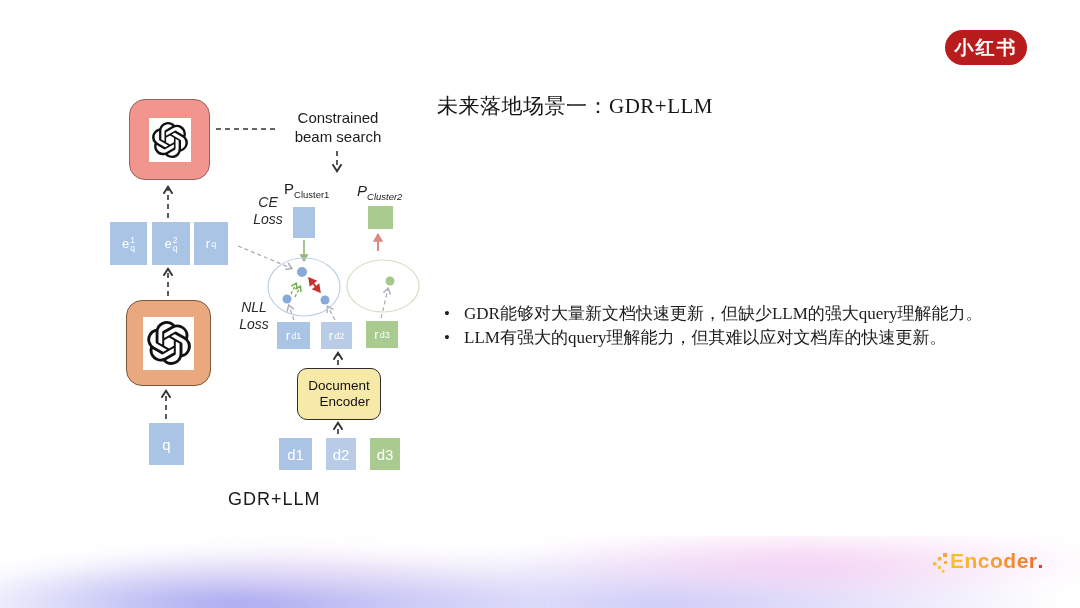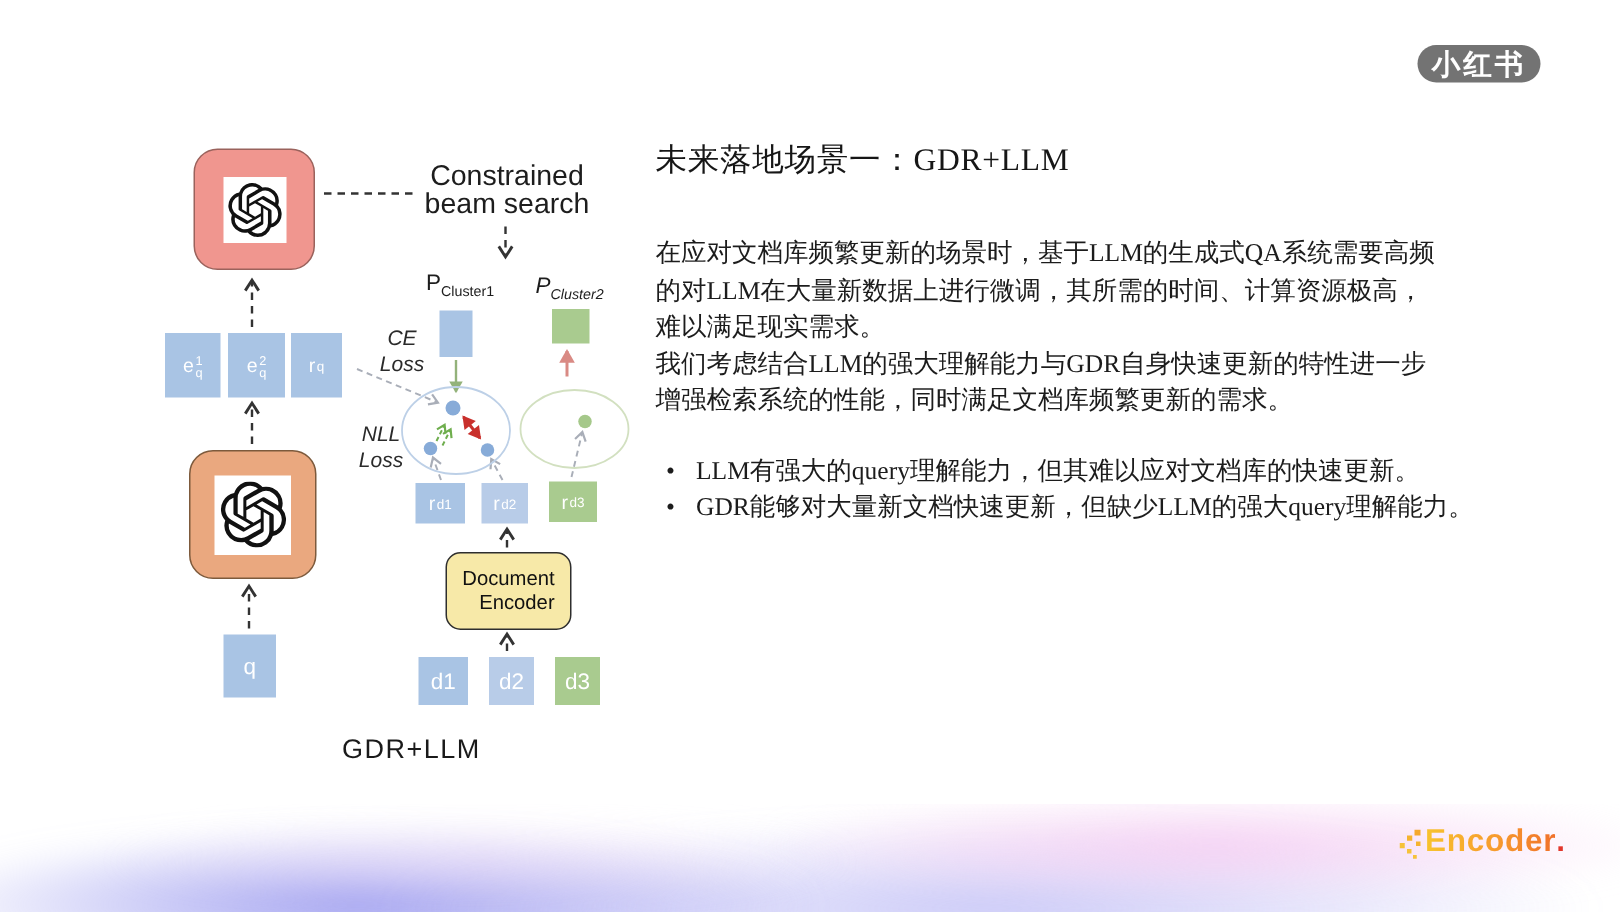--- a/index.html
+++ b/index.html
@@ -1,22 +1,22 @@
 <!DOCTYPE html>
 <html><head>
 <meta charset="utf-8">
 <style>
   html,body{margin:0;padding:0;background:#ffffff;}
   .slide{position:relative;width:1080px;height:608px;background:#ffffff;overflow:hidden;
          font-family:"Liberation Sans",sans-serif;}
   .cn{font-family:"Liberation Serif","DejaVu Serif",serif;}
 
   
-  .xhs{position:absolute;left:945px;top:30px;width:82px;height:25px;border-radius:18px;
-       background:#737373;color:#ffffff;display:flex;align-items:center;justify-content:center;
+  .xhs{position:absolute;left:945px;top:30px;width:82px;height:35px;border-radius:18px;
+       background:#b91c1c;color:#ffffff;display:flex;align-items:center;justify-content:center;
        font-size:19px;font-weight:bold;letter-spacing:2px;}
 
   
   .overlay{position:absolute;left:0;top:0;pointer-events:none;}
   .dashk{stroke:#333333;stroke-width:1.6;stroke-dasharray:5,4;fill:none;}
   .dashg{stroke:#a9aeb8;stroke-width:1.3;stroke-dasharray:4,3;fill:none;}
 
   
   .bx{position:absolute;display:flex;align-items:center;justify-content:center;color:#ffffff;}
   .blue{background:#a9c4e4;}
@@ -24,24 +24,24 @@
   .greenbx{background:#a9cb8f;}
 
   .obox{position:absolute;border-radius:16px;display:flex;align-items:center;justify-content:center;box-sizing:border-box;}
   .obox.red{left:129px;top:99px;width:81px;height:81px;background:#f0968f;border:1.5px solid #9a625c;}
   .obox.orange{left:126px;top:300px;width:85px;height:86px;background:#eaa87f;border:1.5px solid #7d5a3c;}
   .owhite{background:#ffffff;display:flex;align-items:center;justify-content:center;}
   .red .owhite{width:42px;height:44px;}
   .orange .owhite{width:51px;height:53px;}
 
   .beam{position:absolute;left:283px;top:108px;width:110px;text-align:center;
-        font-size:19px;line-height:19px;color:#1d1d1d;}
+        font-size:15px;line-height:19px;color:#1d1d1d;}
   .loss{position:absolute;font-style:italic;font-size:14px;line-height:17px;color:#2a2a2a;text-align:center;}
-  #ce-loss{left:250px;top:217px;width:36px;}
-  #nll-loss{left:234px;top:281px;width:40px;}
+  #ce-loss{left:250px;top:194px;width:36px;}
+  #nll-loss{left:234px;top:299px;width:40px;}
 
   .plabel{position:absolute;color:#1d1d1d;font-size:15px;}
   .plabel .psub{font-size:9.5px;vertical-align:-4px;}
   #p1{left:284px;top:180px;}
   #p2{left:357px;top:182px;font-style:italic;}
 
   .stack{display:inline-flex;flex-direction:column;align-items:flex-start;
          font-size:8.5px;line-height:8px;margin-left:1px;}
   .subtxt{font-size:9px;vertical-align:-4px;margin-left:1px;}
 
@@ -212,27 +212,23 @@
   <div class="bx blue2" style="left:326px;top:438px;width:30px;height:32px;font-size:15px;">
       <span>d2</span>
     </div>
   <div class="bx greenbx" style="left:370px;top:438px;width:30px;height:32px;font-size:15px;">
       <span>d3</span>
     </div>
 
   <div class="caption">GDR+LLM</div>
 
   <div class="title cn">未来落地场景一：GDR+LLM</div>
-  <div class="textblock cn">
-    <div>在应对文档库频繁更新的场景时，基于LLM的生成式QA系统需要高频<br>的对LLM在大量新数据上进行微调，其所需的时间、计算资源极高，<br>难以满足现实需求。</div>
-    <div>我们考虑结合LLM的强大理解能力与GDR自身快速更新的特性进一步<br>增强检索系统的性能，同时满足文档库频繁更新的需求。</div>
-  </div>
   <ul class="bullets cn">
+    <li>GDR能够对大量新文档快速更新，但缺少LLM的强大query理解能力。</li>
     <li>LLM有强大的query理解能力，但其难以应对文档库的快速更新。</li>
-    <li>GDR能够对大量新文档快速更新，但缺少LLM的强大query理解能力。</li>
   </ul>
 
   <div class="wave">
     <div class="blob b1"></div>
     <div class="blob b2"></div>
     <div class="blob b3"></div>
     <div class="blob b4"></div>
   </div>
 
   <div class="datafun">

